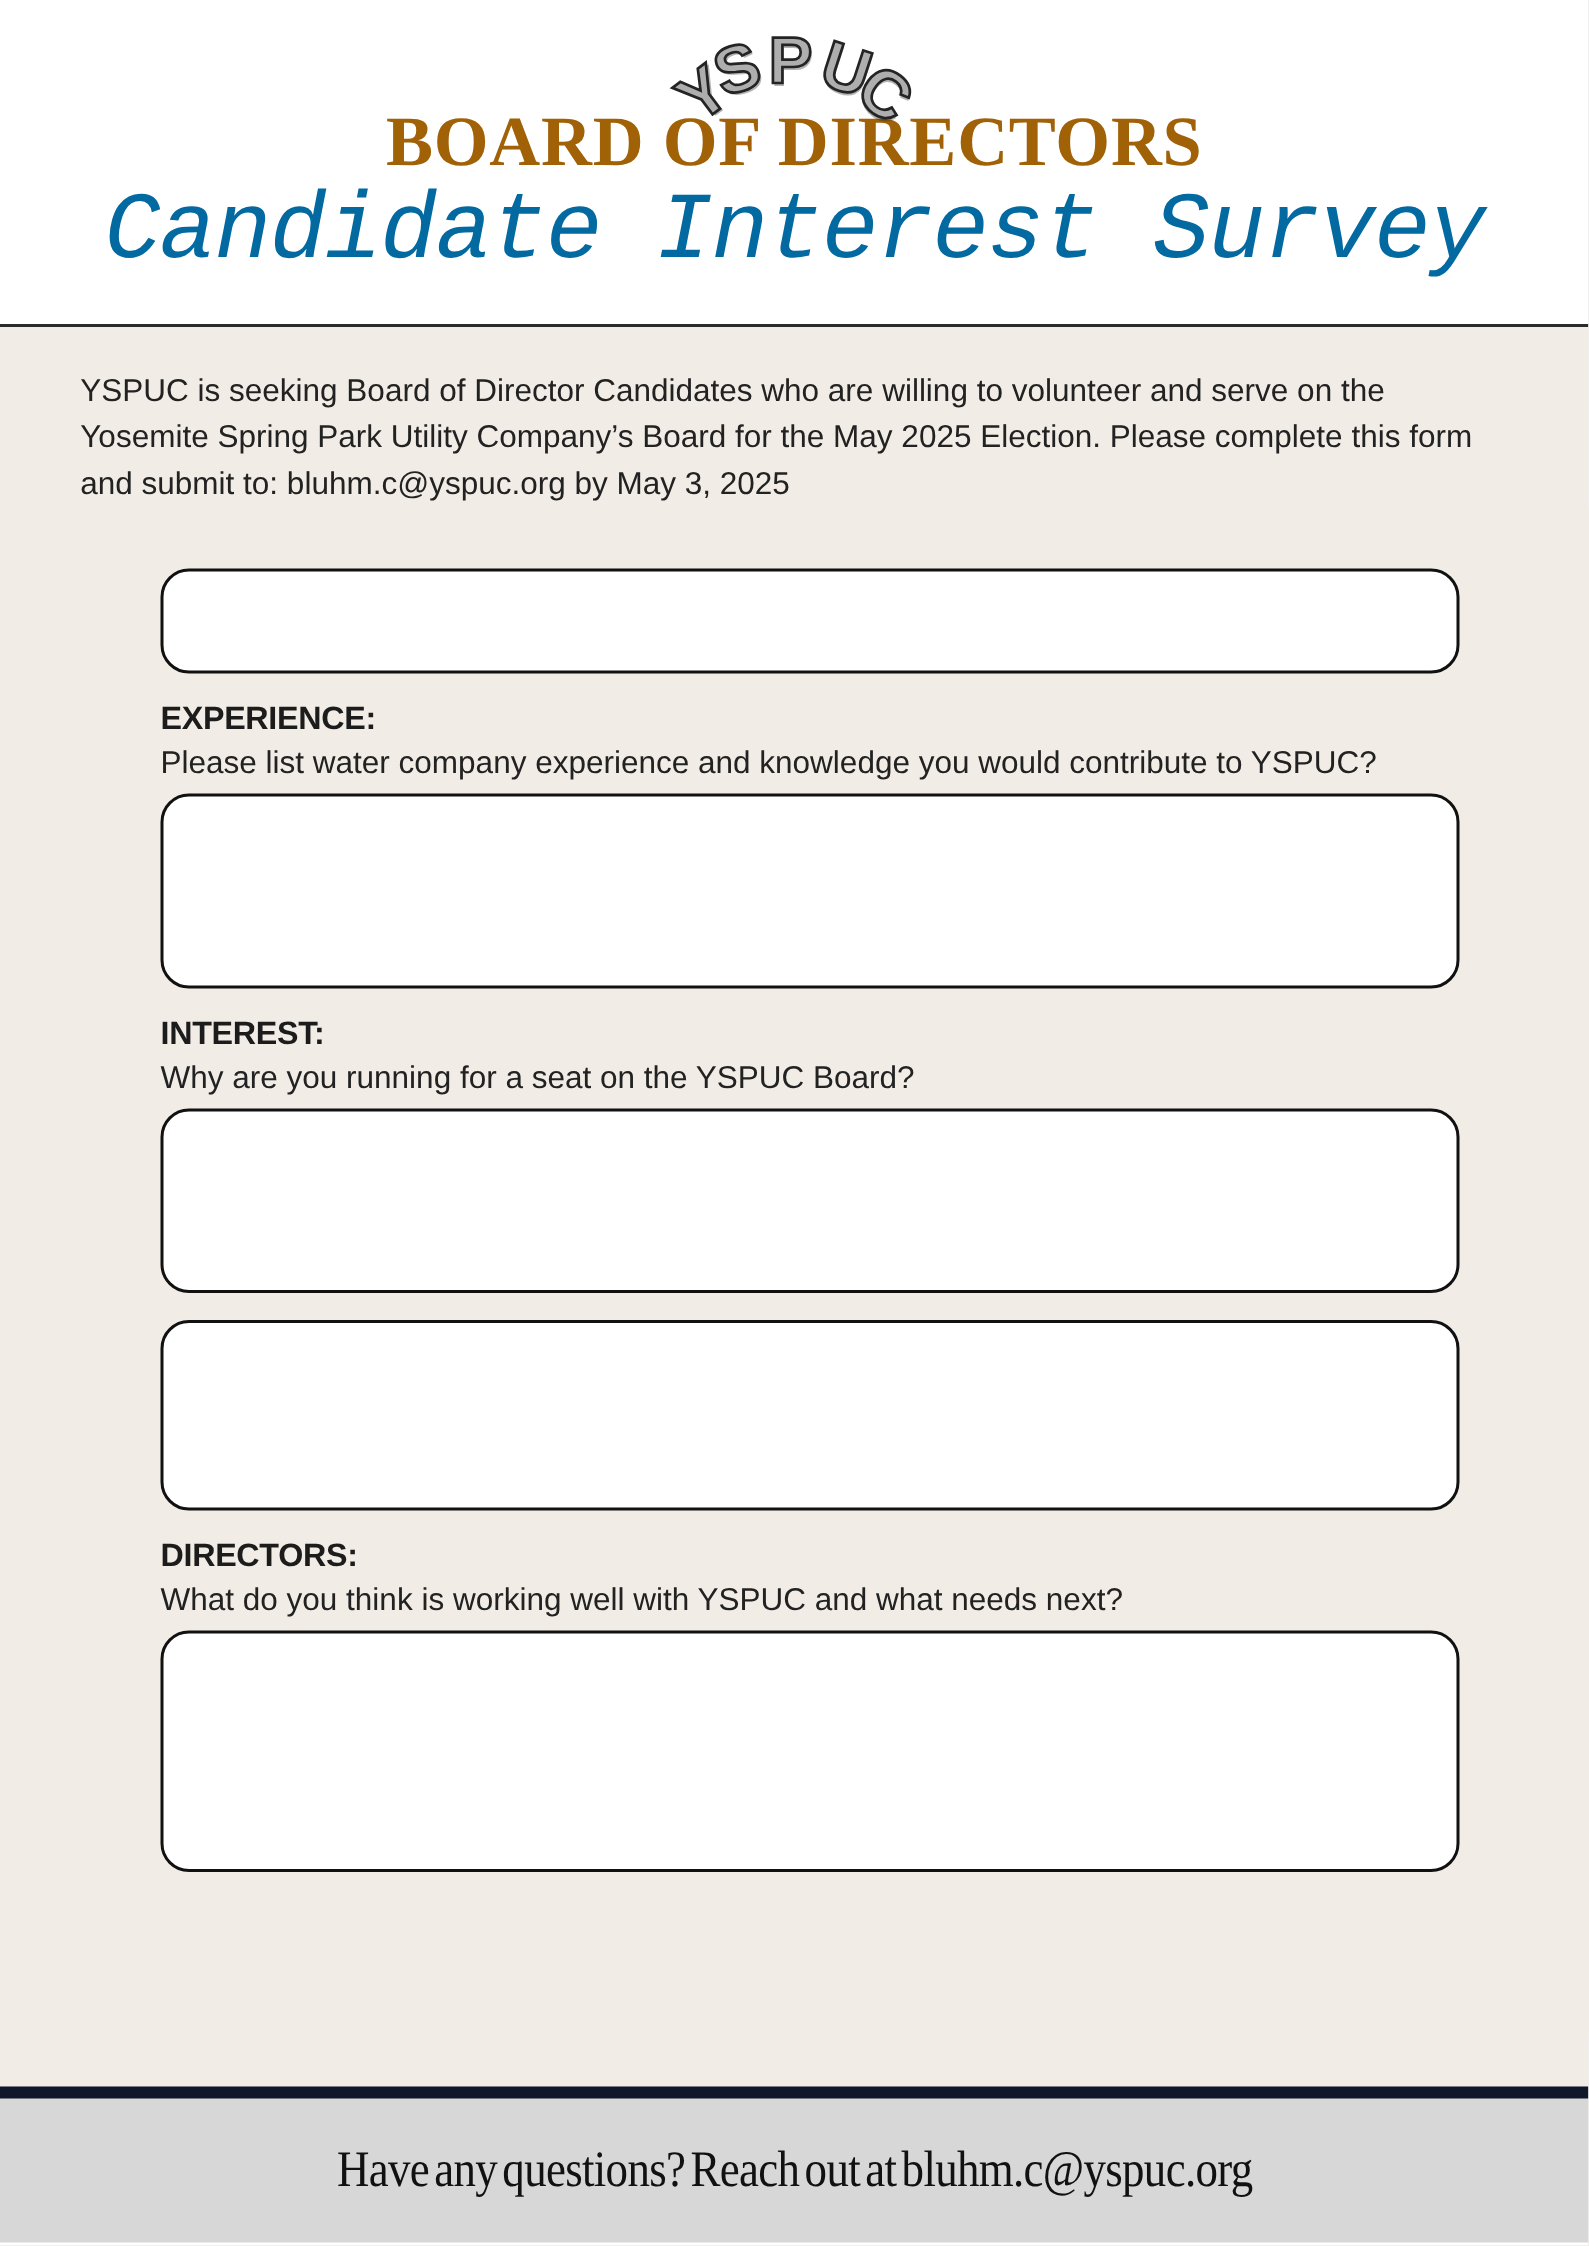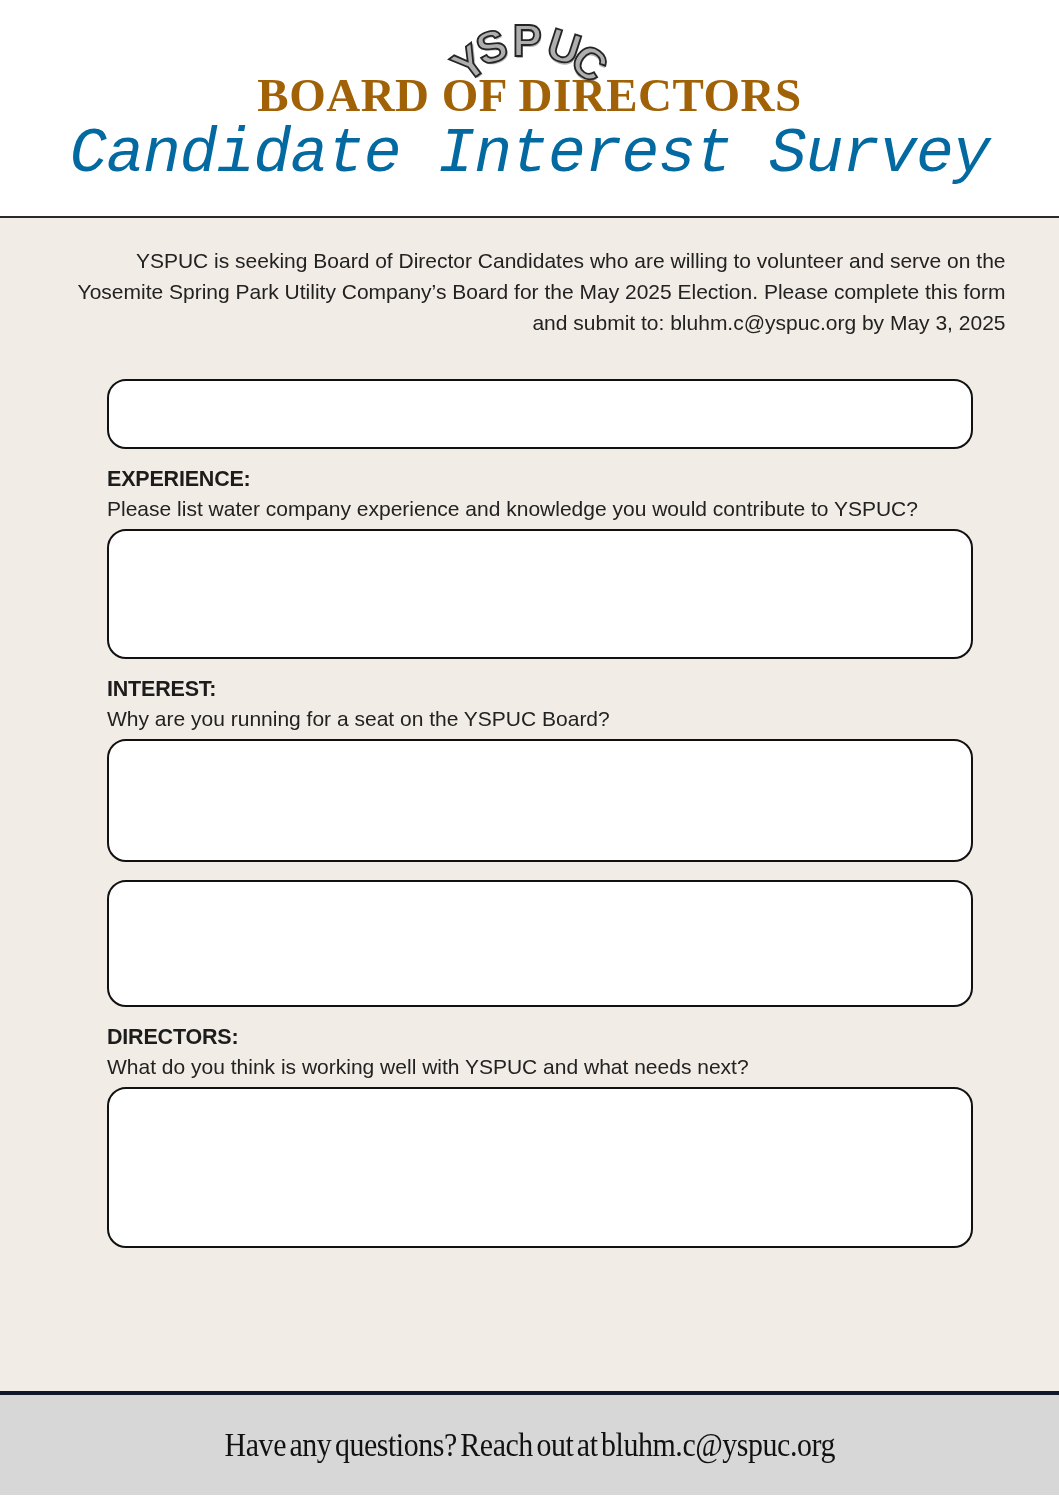--- a/index.html
+++ b/index.html
@@ -68,21 +68,21 @@
   
   .content {
     height: 1173px;
     background: #f1ece5;
     padding-top: 27px;
     overflow: hidden;
   }
   .intro {
     width: 952px;
     margin: 0 auto;
-    text-align: right;
+    text-align: left;
     font-size: 21px;
     line-height: 1.48;
     color: #222222;
   }
   .form {
     width: 866px;
     margin: 41px 86px 0 107px;
   }
   .contact-row { display: flex; align-items: flex-start; }
   .contact-label {
@@ -123,21 +123,21 @@
   .section .field-box { margin-top: 6px; }
   .h-interest   { height: 123px; }
   .h-experience { height: 130px; }
   .h-goals      { height: 127px; }
   .h-planning   { height: 161px; }
 
   
   .footer {
     height: 104px;
     background: #d7d7d7;
-    border-top: 4px solid #0f172a;
+    border-top: 8px solid #0f172a;
     display: flex;
     align-items: center;
     justify-content: center;
   }
   .footer-text {
     font-family: "Liberation Serif", serif;
     font-size: 34px;
     color: #111111;
     letter-spacing: -0.5px;
     word-spacing: -4px;

